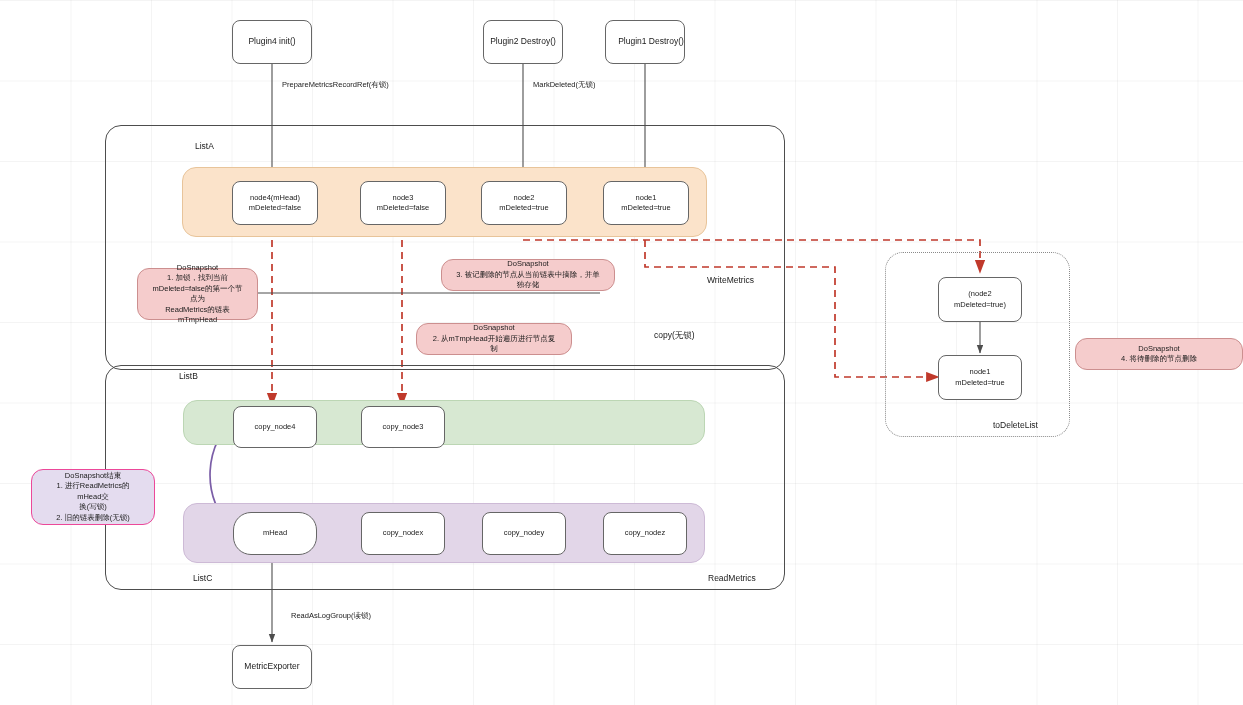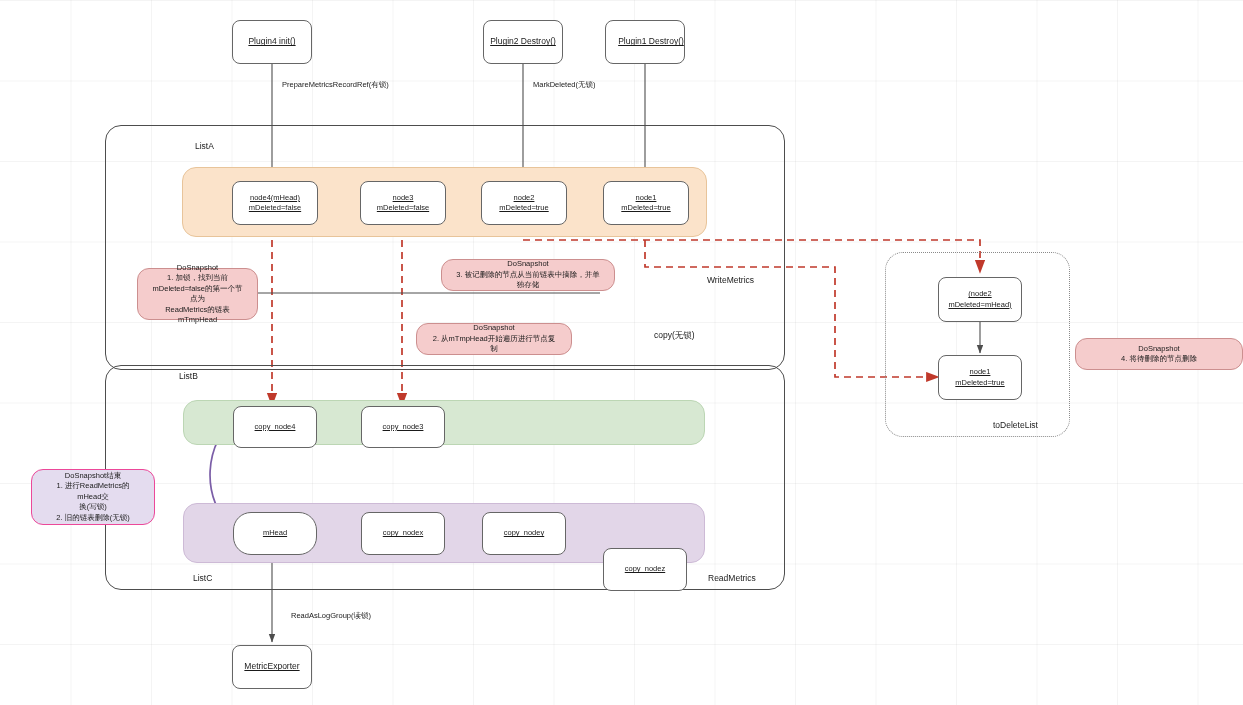--- a/index.html
+++ b/index.html
@@ -25,21 +25,20 @@
     box-sizing:border-box;
     background:#ffffff;
     border:1px solid #666666;
     border-radius:8px;
     display:flex;align-items:center;justify-content:center;
     text-align:center;
     color:#1a1a1a;
     line-height:1.35;
     white-space:pre-line;
     z-index:5;
-    text-decoration:underline;
   }
   .region{position:absolute;box-sizing:border-box;border-radius:14px;z-index:2;}
   .region.orange{background:#fbe3ca;border:1px solid #e8c49a;}
   .region.green{background:#d7e8d2;border:1px solid #bcd6b4;}
   .region.purple{background:#e2d6e8;border:1px solid #cdbad6;}
   .container{
     position:absolute;box-sizing:border-box;
     background:transparent;border:1px solid #4d4d4d;border-radius:16px;z-index:1;
   }
   .container.dotted{border:1px dotted #8a8a8a;border-radius:18px;}
@@ -174,33 +173,33 @@
 4. 将待删除的节点删除</div>
 <div class="note violet fs7" style="left:31px;top:469px;width:124px;height:56px;">DoSnapshot结束
 1. 进行ReadMetrics的mHead交
 换(写锁)
 2. 旧的链表删除(无锁)</div>
 
 <div class="container dotted" style="left:885px;top:252px;width:185px;height:185px;"></div>
 <div class="label fs8" style="left:993px;top:420px;">toDeleteList</div>
 
 <div class="node fs7" style="left:938px;top:277px;width:84px;height:45px;">(node2
-mDeleted=mHead)</div>
+mDeleted=true)</div>
 <div class="node fs7" style="left:938px;top:355px;width:84px;height:45px;">node1
 mDeleted=true</div>
 
 <div class="container" style="left:105px;top:365px;width:680px;height:225px;"></div>
 <div class="label fs8" style="left:179px;top:371px;">ListB</div>
 <div class="label fs8" style="left:193px;top:573px;">ListC</div>
 <div class="label fs8" style="left:708px;top:573px;">ReadMetrics</div>
 
 <div class="region green" style="left:183px;top:400px;width:522px;height:45px;"></div>
 <div class="node fs7" style="left:233px;top:406px;width:84px;height:42px;">copy_node4</div>
 <div class="node fs7" style="left:361px;top:406px;width:84px;height:42px;">copy_node3</div>
 
 <div class="region purple" style="left:183px;top:503px;width:522px;height:60px;"></div>
 <div class="node fs7" style="left:233px;top:512px;width:84px;height:43px;border-radius:18px;">mHead</div>
 <div class="node fs7" style="left:361px;top:512px;width:84px;height:43px;">copy_nodex</div>
 <div class="node fs7" style="left:482px;top:512px;width:84px;height:43px;">copy_nodey</div>
-<div class="node fs7" style="left:603px;top:512px;width:84px;height:43px;margin-top:36px;">copy_nodez</div>
+<div class="node fs7" style="left:603px;top:512px;width:84px;height:43px;">copy_nodez</div>
 
 <div class="label fs7" style="left:291px;top:611px;">ReadAsLogGroup(读锁)</div>
 <div class="node fs8" style="left:232px;top:645px;width:80px;height:44px;">MetricExporter</div>
 
 </body></html>

